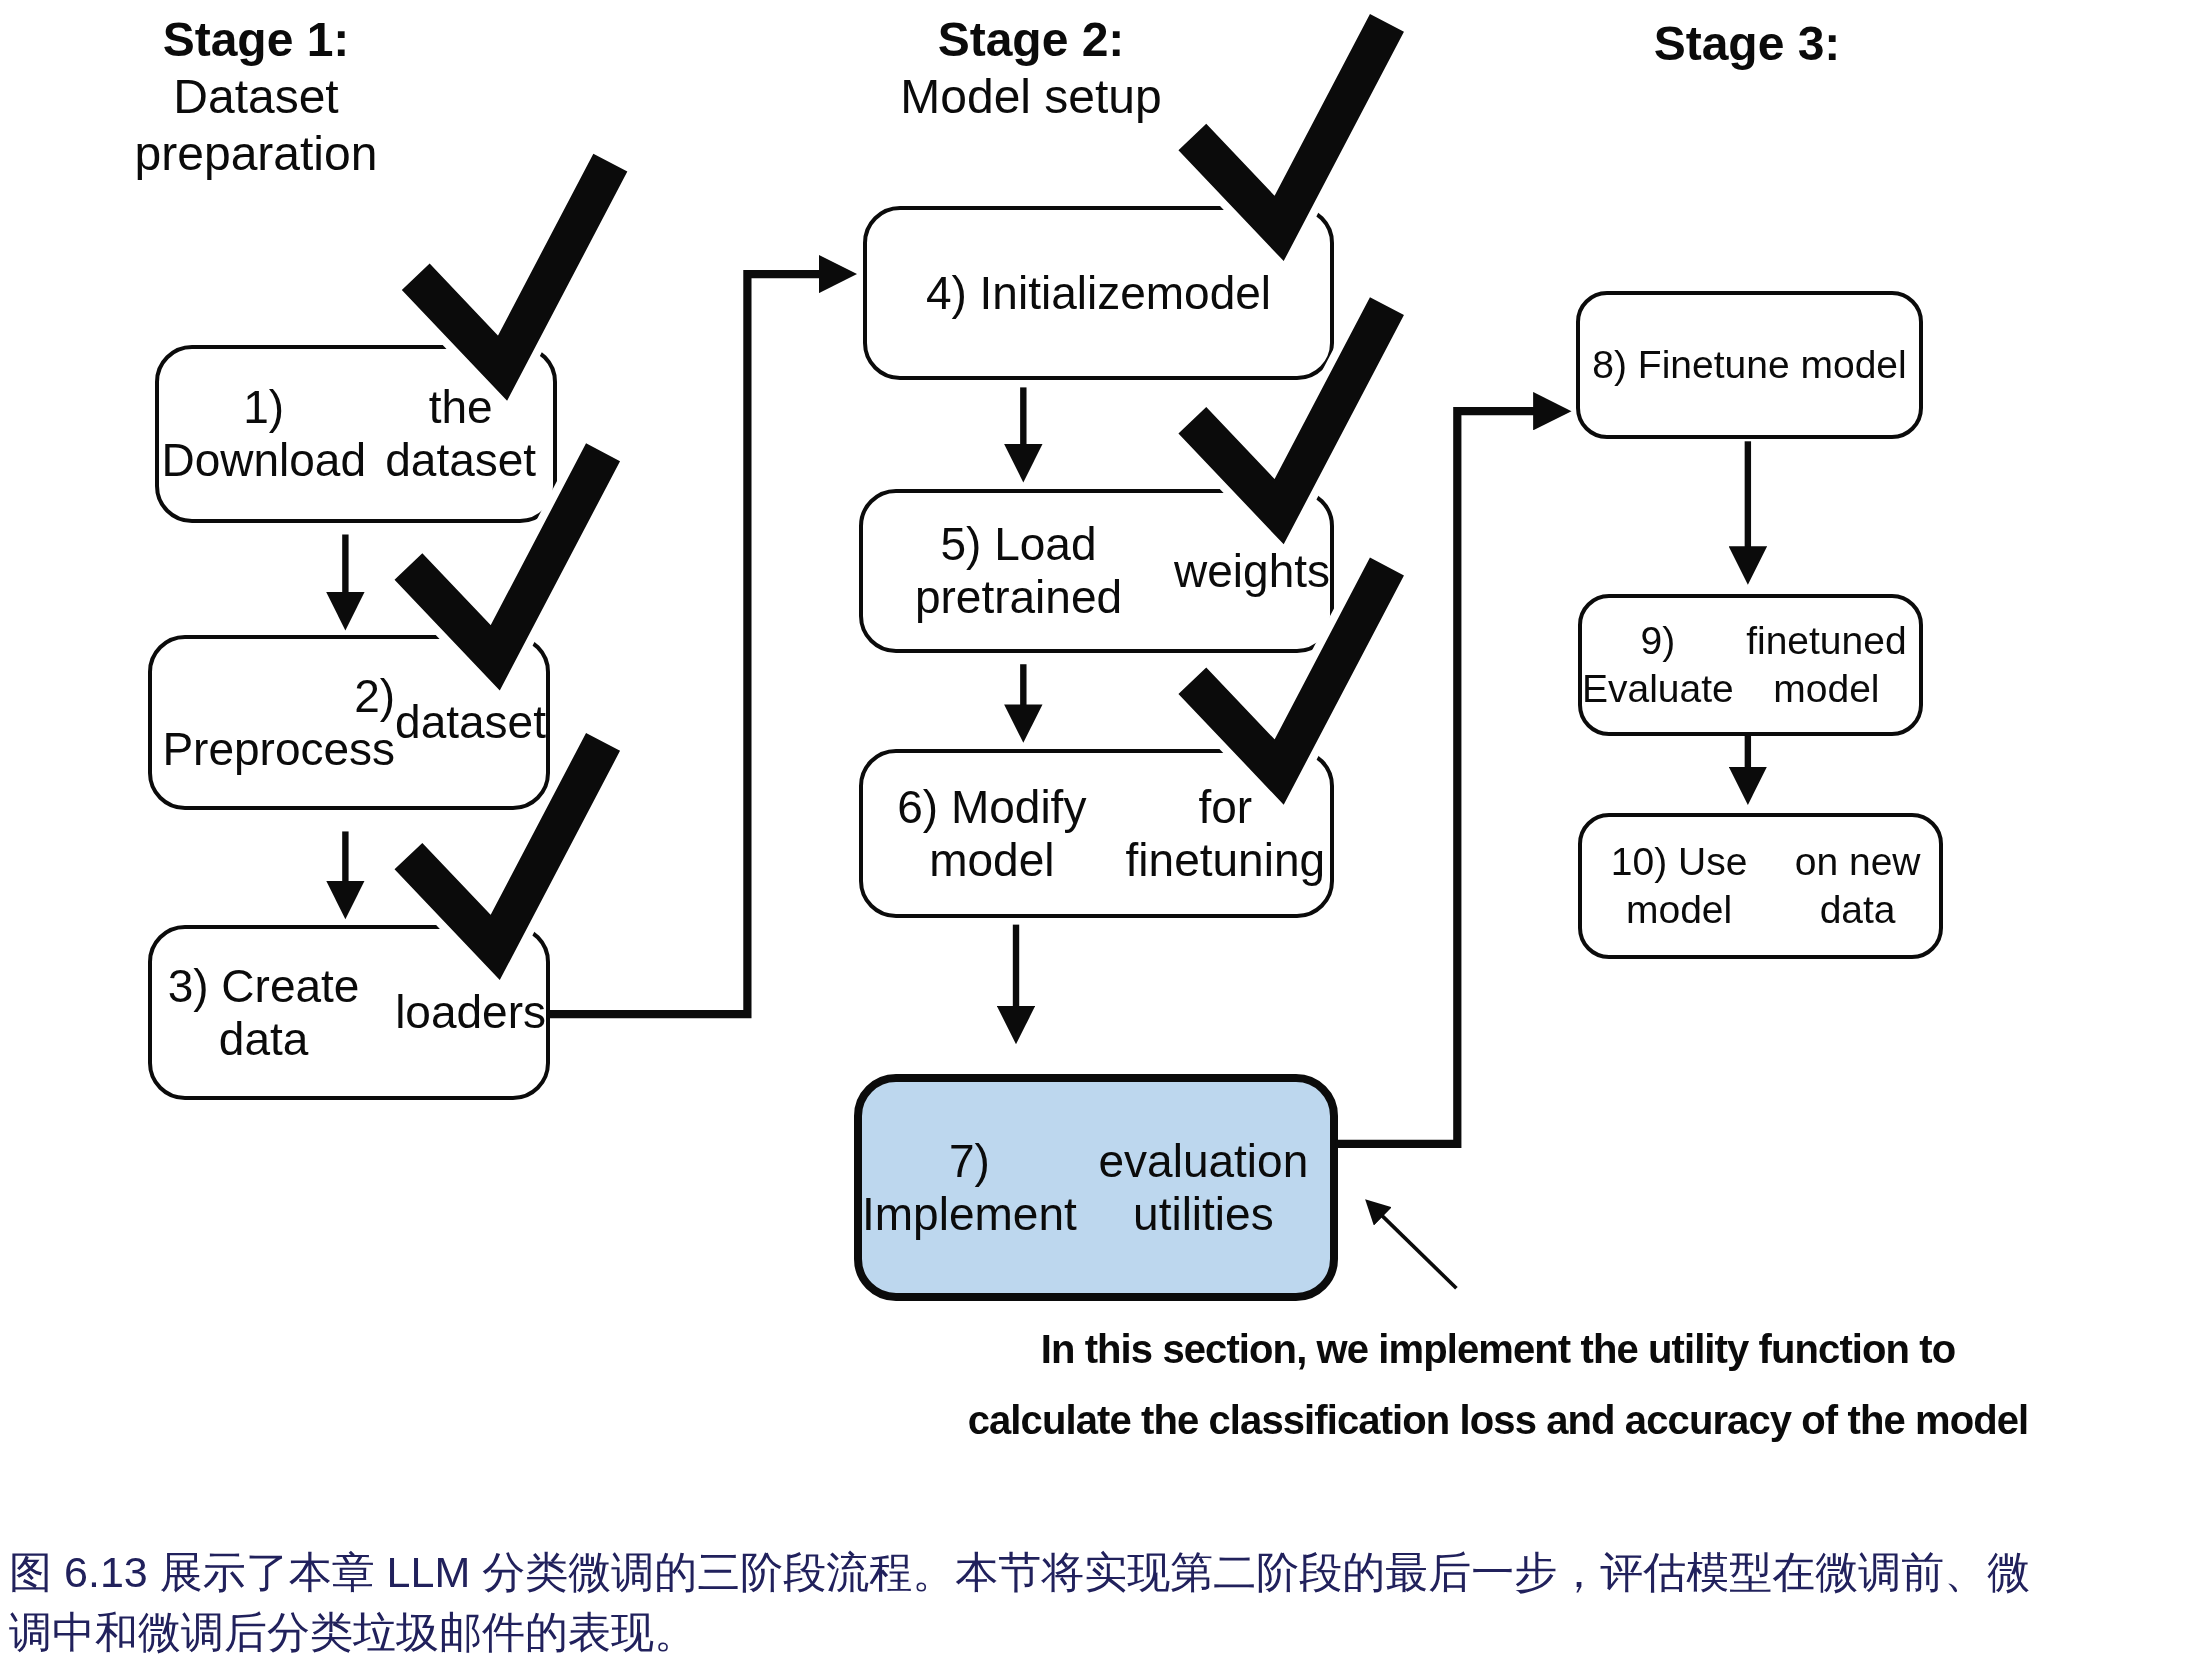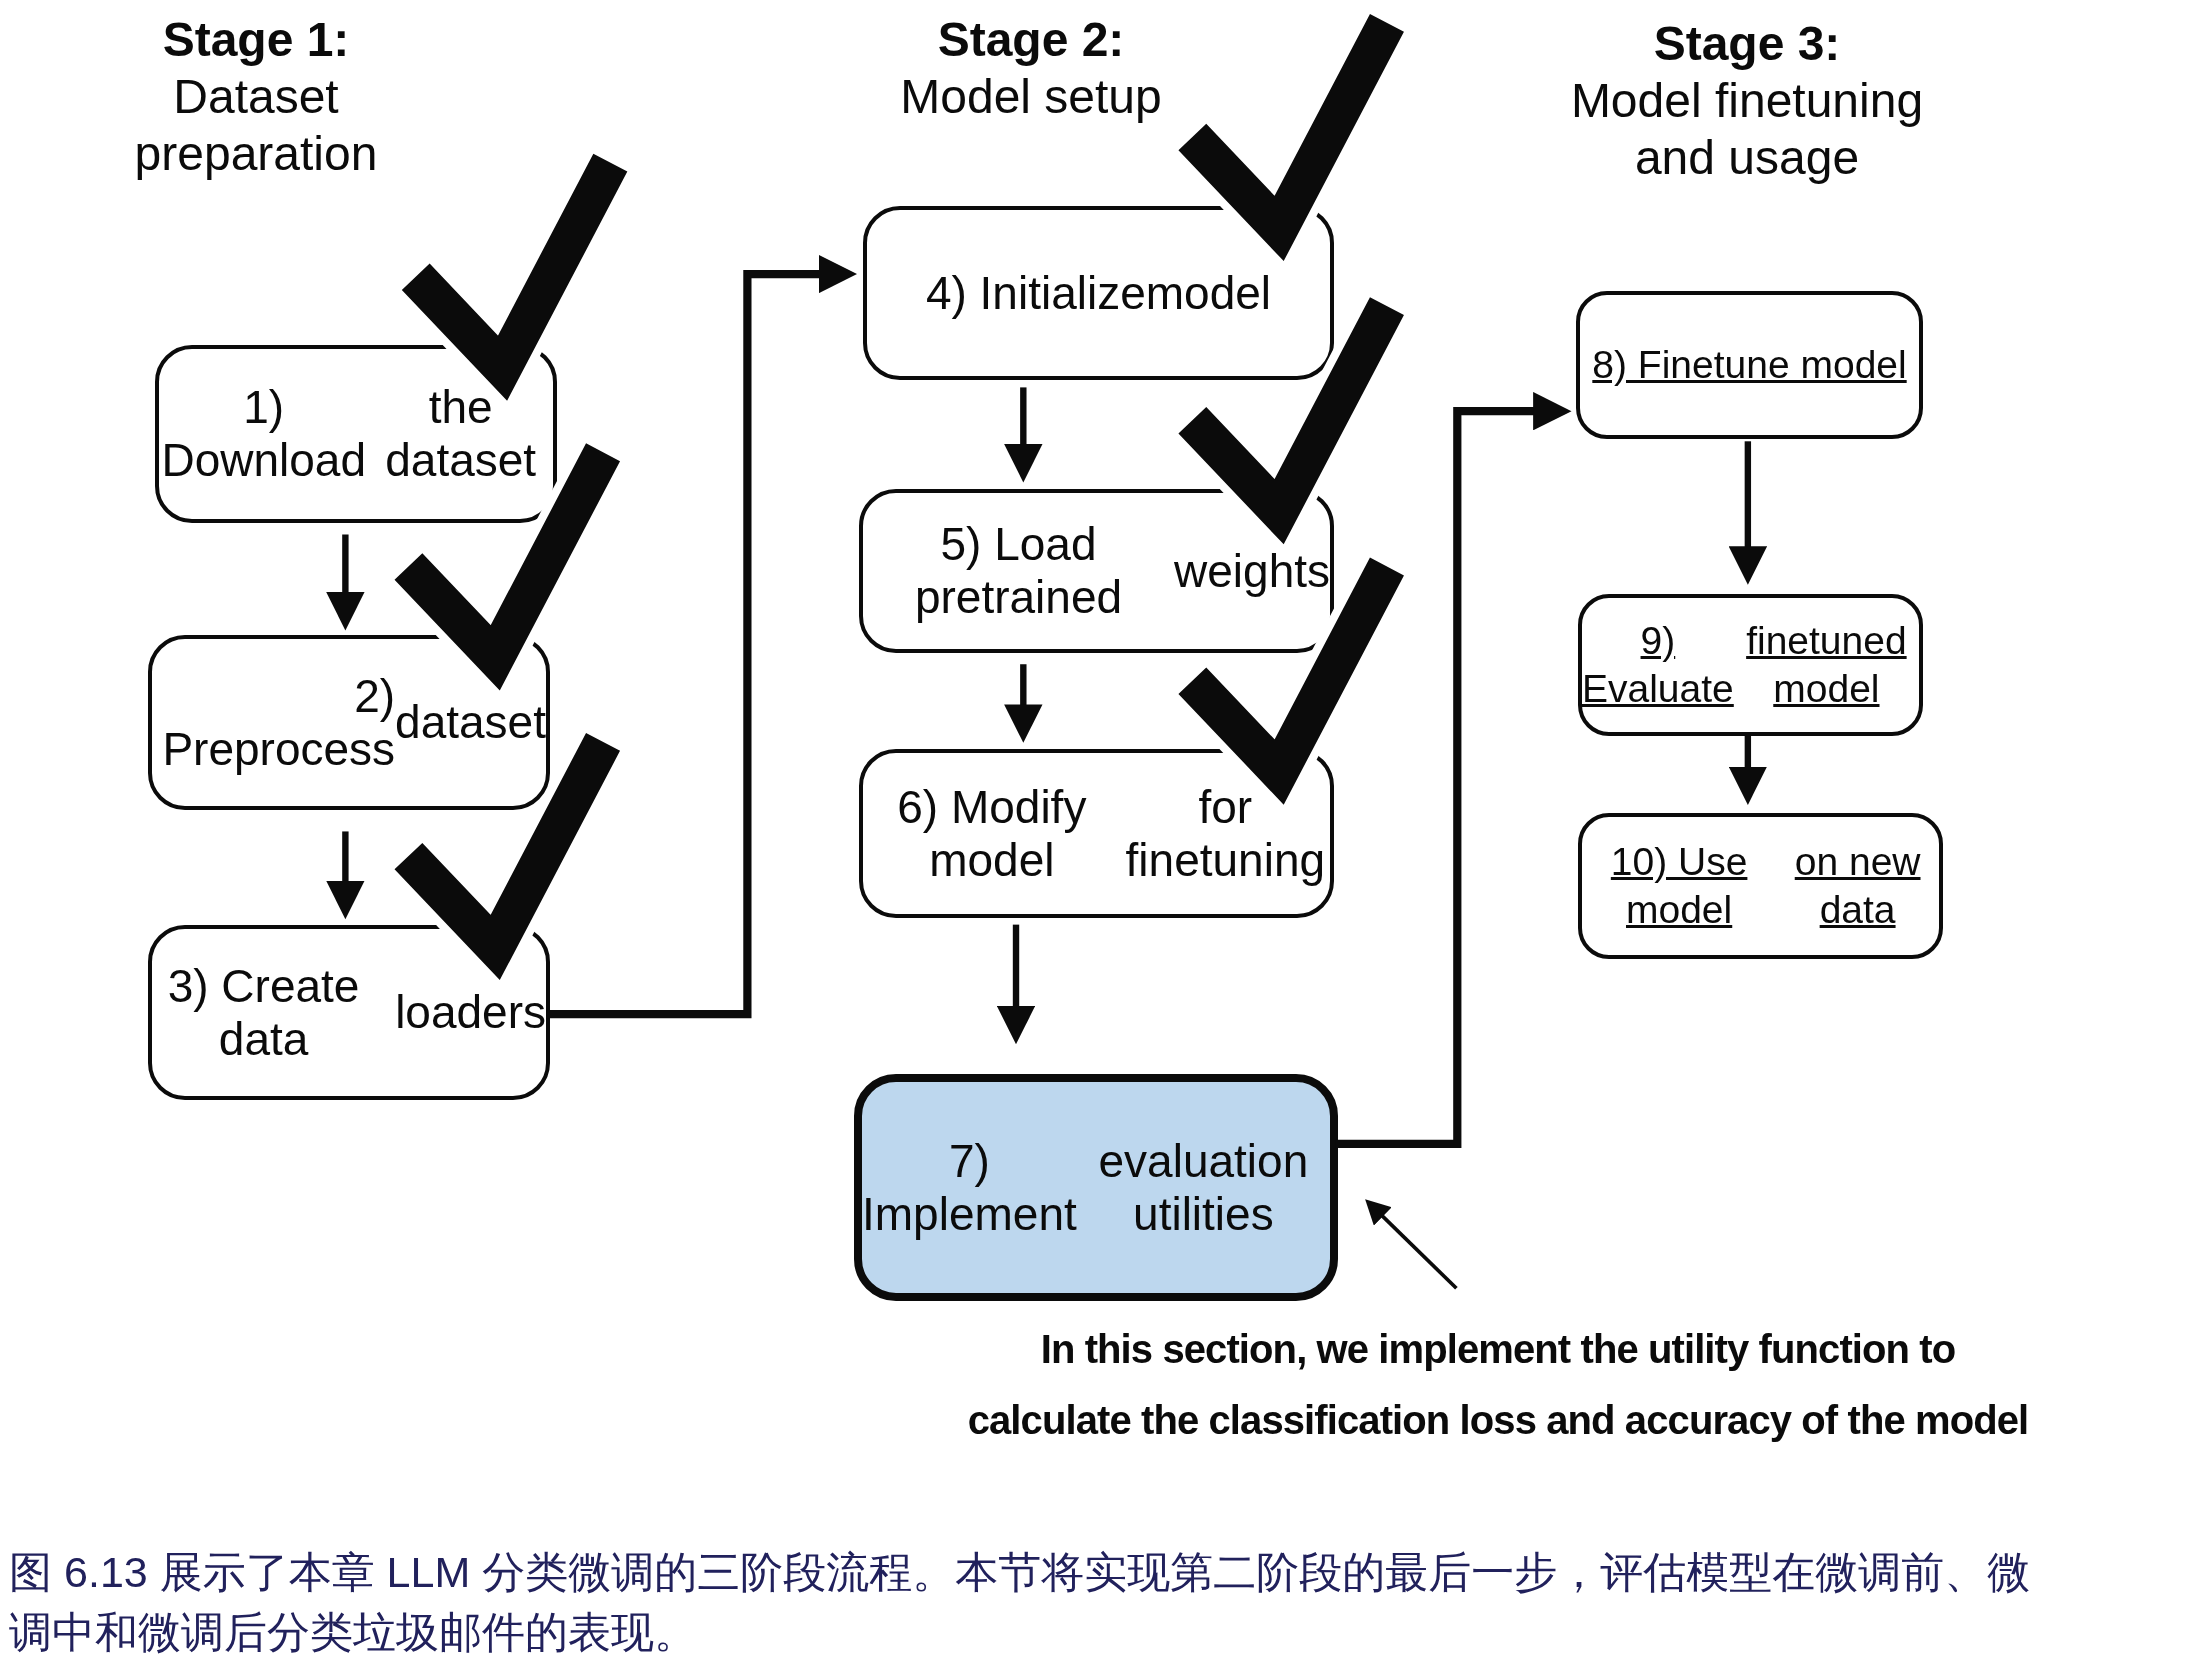--- a/index.html
+++ b/index.html
@@ -29,21 +29,21 @@
     border-radius: 37px;
     display: flex;
     flex-direction: row;
     align-items: center;
     justify-content: center;
     text-align: center;
     font-size: 46px;
     line-height: 53px;
     box-sizing: border-box;
   }
-  .step-box.stage3 { font-size: 39px; line-height: 48px; border-radius: 31px; text-decoration: underline; }
+  .step-box.stage3 { font-size: 39px; line-height: 48px; border-radius: 31px; }
   .step-box.highlight {
     background: #bdd7ee;
     border-width: 8.2px;
     border-radius: 42px;
   }
 
   #overlay {
     position: absolute;
     left: 0; top: 0;
     width: 2191px;
@@ -85,21 +85,20 @@
   <div class="stage-heading" style="left:55px; top:11px; width:402px;">
     <div class="hb">Stage 1:</div>
     <div class="hr">Dataset preparation</div>
   </div>
   <div class="stage-heading" style="left:830px; top:11px; width:402px;">
     <div class="hb">Stage 2:</div>
     <div class="hr">Model setup</div>
   </div>
   <div class="stage-heading" style="left:1546px; top:14.6px; width:402px;">
     <div class="hb">Stage 3:</div>
-    <div class="hr">Model finetuning and usage</div>
   </div>
 
   <div class="step-box" style="left:155px; top:345px; width:402px; height:178px;">
     <span>1) Download</span>
     <span>the dataset</span>
   </div>
   <div class="step-box" style="left:148px; top:635px; width:402px; height:175px;text-align:right;">
     <span>2) Preprocess</span>
     <span>dataset</span>
   </div>

